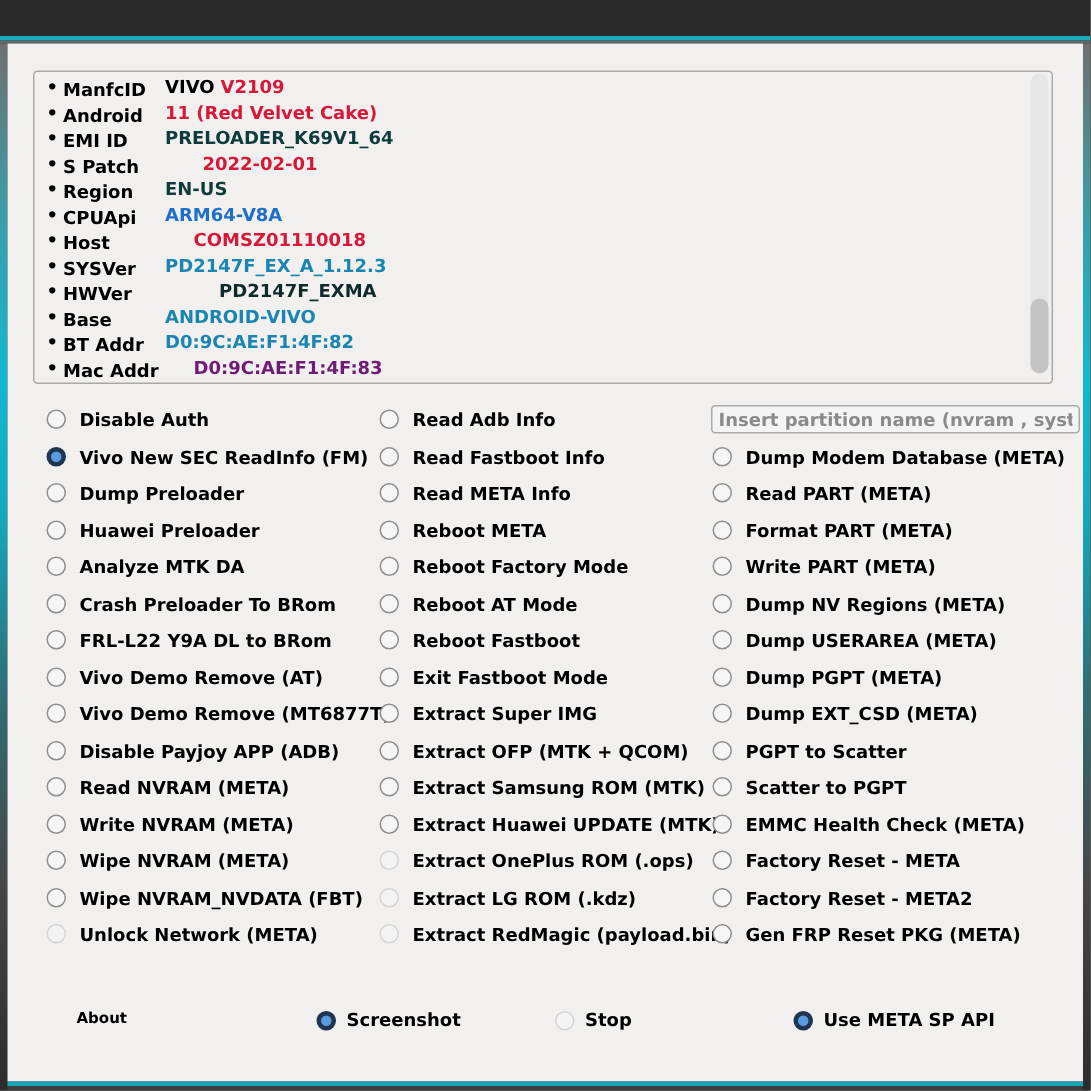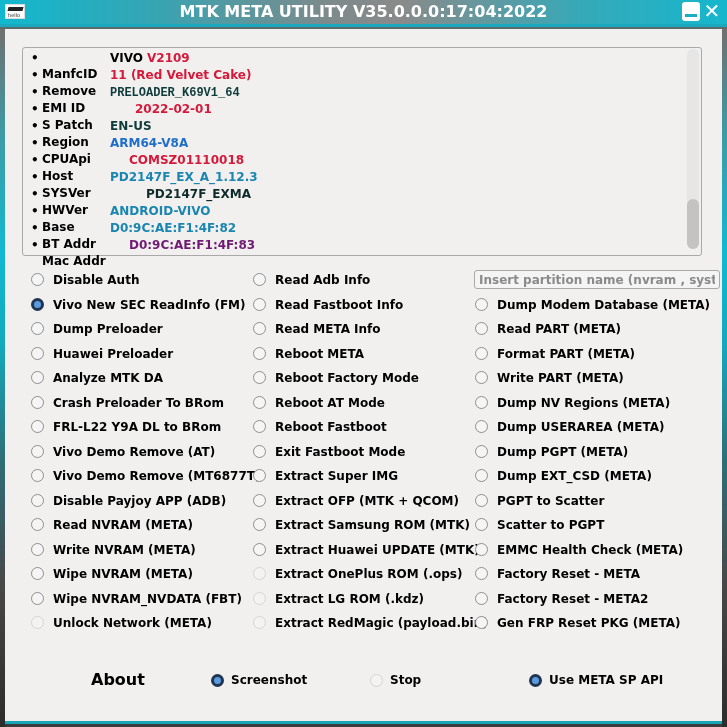--- a/index.html
+++ b/index.html
@@ -49,21 +49,21 @@
     .border-bottom2 { position: absolute; left: 5px; top: 724px; width: 717px; height: 3px; background: #3b3b3b; }
 
     .client { position: absolute; left: 5px; top: 29px; width: 717px; height: 692px; background: #f1f0ef; }
 
     .info-panel {
       position: absolute; left: 22px; top: 47px; width: 680px; height: 209px;
       border: 1px solid #a9a9a9; border-radius: 3px; background: #f1f0ef;
     }
     .info-row { position: absolute; left: 8px; height: 17px; font-size: 12px; font-weight: bold; line-height: 17px; white-space: nowrap; }
     .info-row .bullet { position: absolute; left: 0; top: 0; color: #000; }
-    .info-row .key { position: absolute; left: 11px; top: 16px; color: #000; }
+    .info-row .key { position: absolute; left: 11px; top: 2px; color: #000; }
     .info-row .val { position: absolute; left: 79px; top: 0; }
     .info-row .val2 { margin-left: 4px; }
 
     .scrollbar-track {
       position: absolute; left: 687px; top: 49px; width: 12px; height: 200px;
       background: #e6e6e6; border-radius: 6px;
     }
     .scrollbar-thumb {
       position: absolute; left: 687px; top: 199px; width: 12px; height: 50px;
       background: #c3c3c3; border-radius: 6px;
@@ -87,61 +87,52 @@
       font-family: "DejaVu Sans", sans-serif; font-weight: bold; overflow: hidden; white-space: nowrap;
     }
     .partition-input::placeholder { color: #8a8a8a; }
 
     .status-bar {
       position: absolute; left: 30px; top: 650px; width: 651px; height: 20px;
       background: #e1e1e1; border-radius: 5px; text-align: center;
       font-size: 12px; font-weight: bold; line-height: 20px; color: #000;
     }
 
-    .about-btn { position: absolute; left: 51px; top: 671px; font-size: 16px; font-weight: bold; line-height: 18px; color: #000; margin-left: 40px; }
+    .about-btn { position: absolute; left: 51px; top: 671px; font-size: 10px; font-weight: bold; line-height: 18px; color: #000; }
     .bot-opt { position: absolute; top: 671px; height: 18px; white-space: nowrap; }
     .bot-opt .radio { top: 3px; }
     .bot-opt .label { position: absolute; left: 20px; top: 0; font-size: 12px; font-weight: bold; line-height: 18px; color: #000; }
   </style>
 </head>
 <body>
 
 <div class="window">
-  <div class="titlebar">
-    <div class="app-icon">
-      <div class="bar"></div>
-      <div class="txt">hello</div>
-    </div>
-    <div class="title-text">MTK META UTILITY V35.0.0.0:17:04:2022</div>
-    <div class="win-btn-min"></div>
-    <div class="win-btn-close">✕</div>
-  </div>
   <div class="titlebar-line"></div>
   <div class="titlebar-line2"></div>
 
   <div class="border-left"></div>
   <div class="border-right"></div>
 
   <div class="client"></div>
 
   <div class="info-panel" id="info-panel">
       <div class="info-row" style="top: 2px;">
         <span class="bullet">•</span>
         <span class="key">ManfcID</span>
         <span class="val"><span style="color: rgb(0, 0, 0);">VIVO</span><span class="val2" style="color: rgb(212, 25, 58);">V2109</span></span>
       </div>
       <div class="info-row" style="top: 19px;">
         <span class="bullet">•</span>
-        <span class="key">Remove</span>
+        <span class="key">Android</span>
         <span class="val"><span style="color: rgb(212, 25, 58);">11 (Red Velvet Cake)</span></span>
       </div>
       <div class="info-row" style="top: 36px;">
         <span class="bullet">•</span>
         <span class="key">EMI ID</span>
-        <span class="val"><span style="color: rgb(15, 59, 59); font-family: Liberation Mono, monospace;">PRELOADER_K69V1_64</span></span>
+        <span class="val"><span style="color: rgb(15, 59, 59);">PRELOADER_K69V1_64</span></span>
       </div>
       <div class="info-row" style="top: 53px;">
         <span class="bullet">•</span>
         <span class="key">S Patch</span>
         <span class="val"><span style="color: rgb(212, 25, 58); margin-left: 25px;">2022-02-01</span></span>
       </div>
       <div class="info-row" style="top: 70px;">
         <span class="bullet">•</span>
         <span class="key">Region</span>
         <span class="val"><span style="color: rgb(15, 59, 59);">EN-US</span></span>

